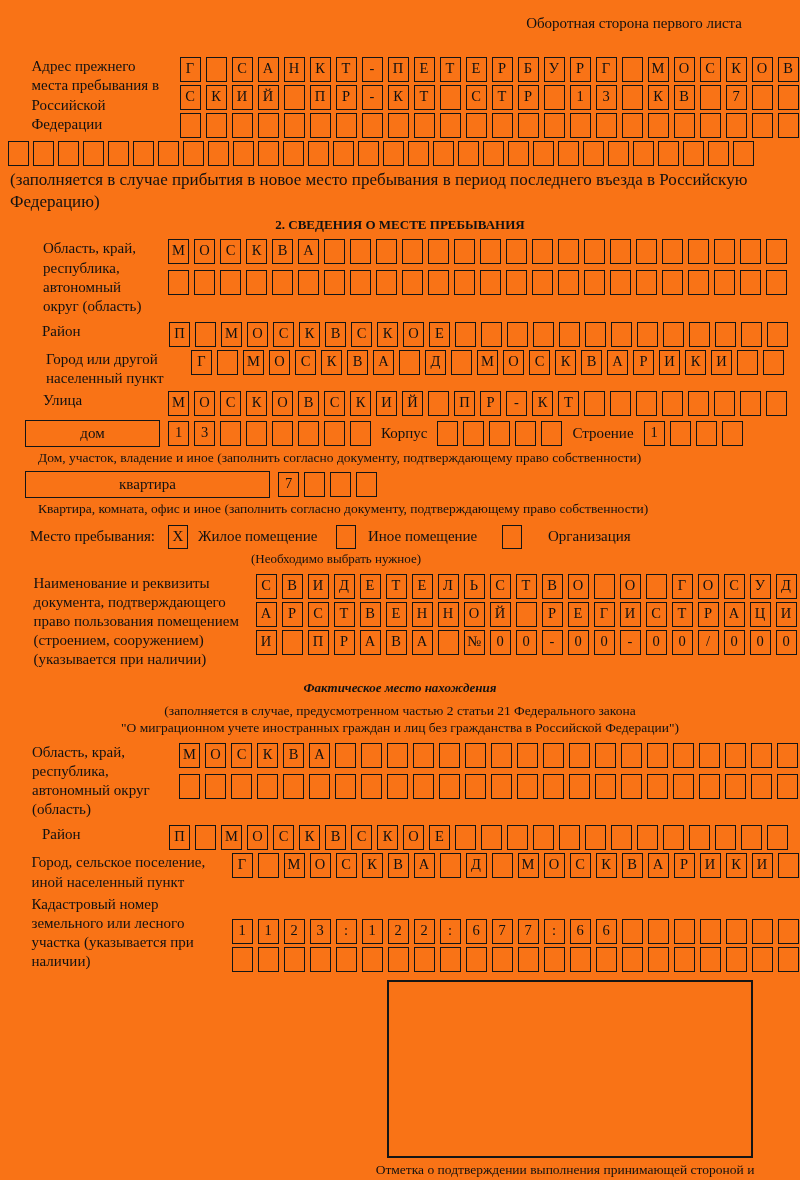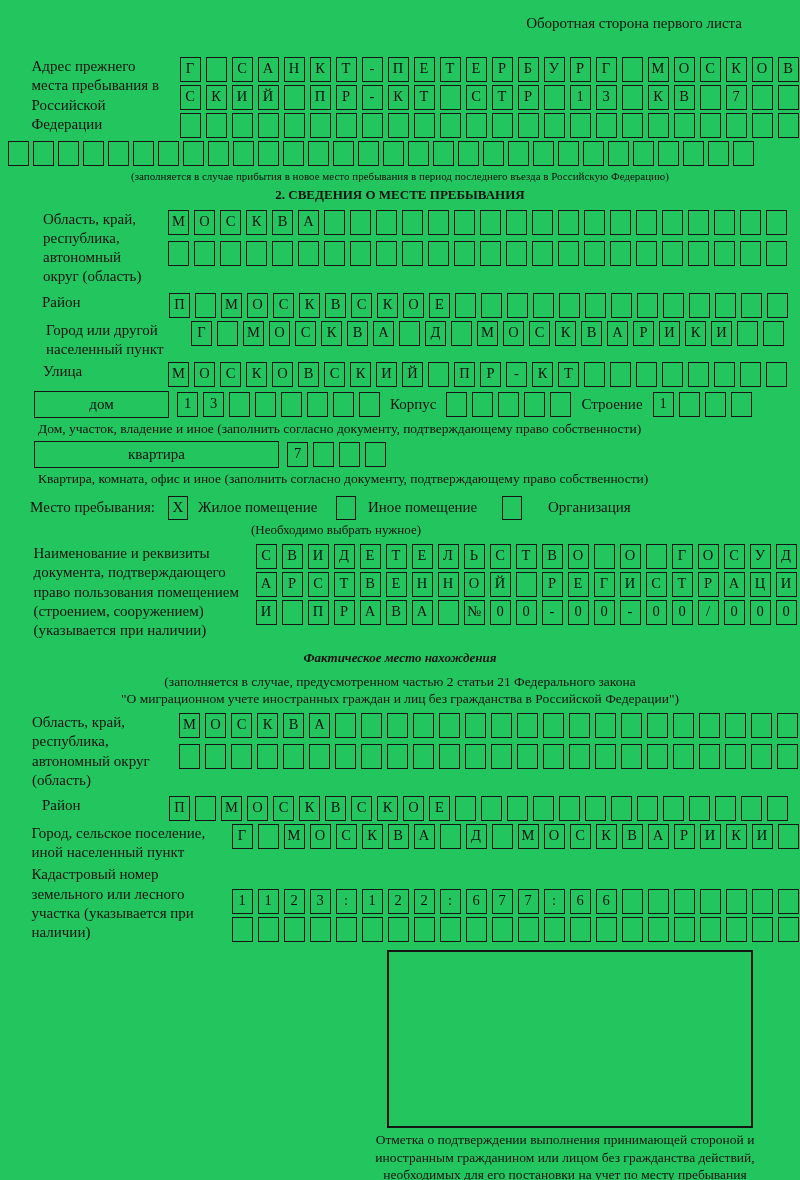--- a/index.html
+++ b/index.html
@@ -1,46 +1,46 @@
 <!DOCTYPE html>
 <html><head>
 <meta charset="utf-8">
 <style>
   html,body{margin:0;padding:0;background:#ffffff;}
   .page{
     position:relative;
     width:800px;height:1180px;
-    background:#22c55e;color:#111;
+    background:#f97316;color:#111;
     font-family:"Liberation Serif","DejaVu Serif",serif;
     font-size:15px;line-height:1.28;
     overflow:hidden;box-sizing:border-box;
     padding-top:14px;
   }
   .hdr-note{text-align:right;padding-right:58px;margin-bottom:24px;font-size:15px;}
   .block{display:flex;align-items:flex-start;margin-left:30px;justify-content:center;}
   .lbl{flex:0 0 auto;}
   .rows{display:flex;flex-direction:column;gap:3px;}
   .cellrow{display:flex;gap:5px;}
   .cellrow.tight{gap:4px;}
   .cell{
     box-sizing:border-box;flex:0 0 auto;
     width:21px;height:25px;border:1.5px solid #151515;
     text-align:center;font-size:14.5px;line-height:21px;
     font-family:"Liberation Serif","DejaVu Serif",serif;
   }
   .fullrow{margin:3px 0 3px 8px;}
-  .caption{font-size:11px;text-align:center;margin:3px 10px 2px 10px;}
+  .caption{font-size:17px;text-align:left;margin:3px 10px 2px 10px;}
   .caption-left{font-size:13.5px;margin:2px 0 4px 38px;}
   .sec-title{font-weight:bold;text-align:center;font-size:13px;margin:4px 0 6px 0;}
   .mt3{margin-top:3px;} .mt6{margin-top:6px;}
   .inline-box{
     box-sizing:border-box;border:1.5px solid #151515;height:27px;
     display:flex;align-items:center;justify-content:center;flex:0 0 auto;
   }
-  .houserow{display:flex;align-items:center;gap:8px;margin-left:34px;margin-top:4px;}
+  .houserow{display:flex;align-items:center;gap:8px;margin-left:25px;margin-top:4px;}
   .smalllabel{flex:0 0 auto;padding:0 2px;}
   .stayrow{display:flex;align-items:center;margin-left:30px;margin-top:8px;}
   .cbox{
     box-sizing:border-box;width:20px;height:24px;border:1.5px solid #151515;
     text-align:center;line-height:21px;font-size:15px;flex:0 0 auto;
   }
   .stay-note{font-size:13px;margin-left:166px;width:340px;text-align:center;margin-top:2px;}
   .fact-note{font-size:13.5px;text-align:center;margin:0 40px;}
   .stampbox{
     box-sizing:border-box;margin-left:387px;margin-top:8px;

